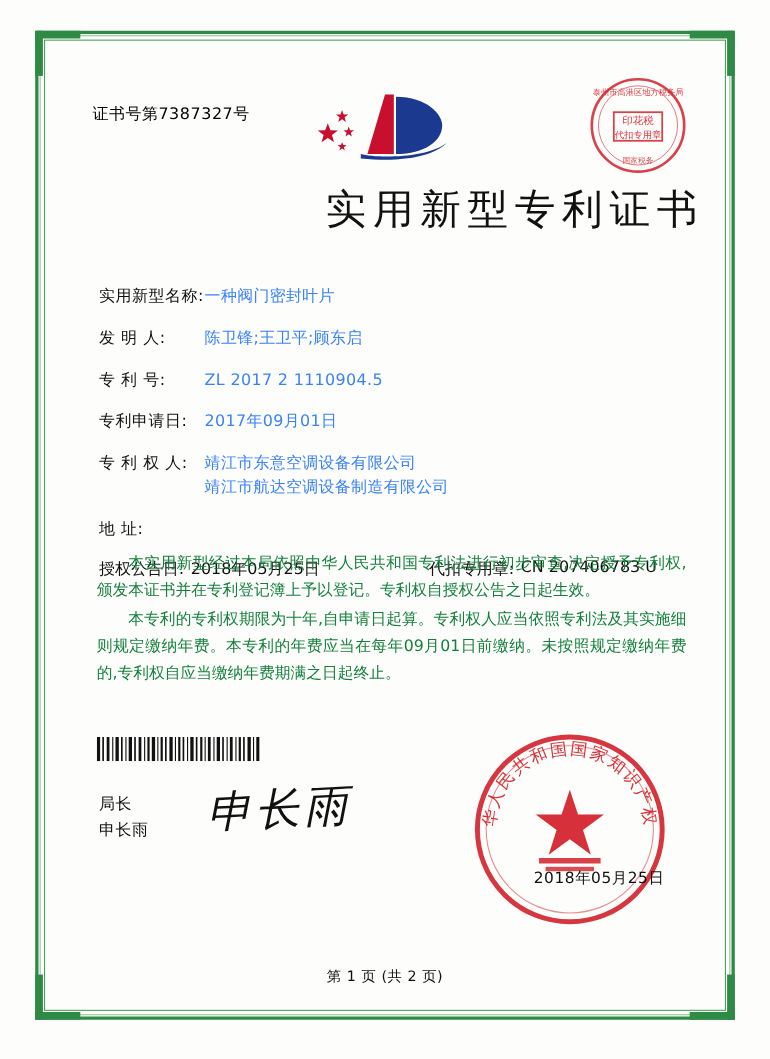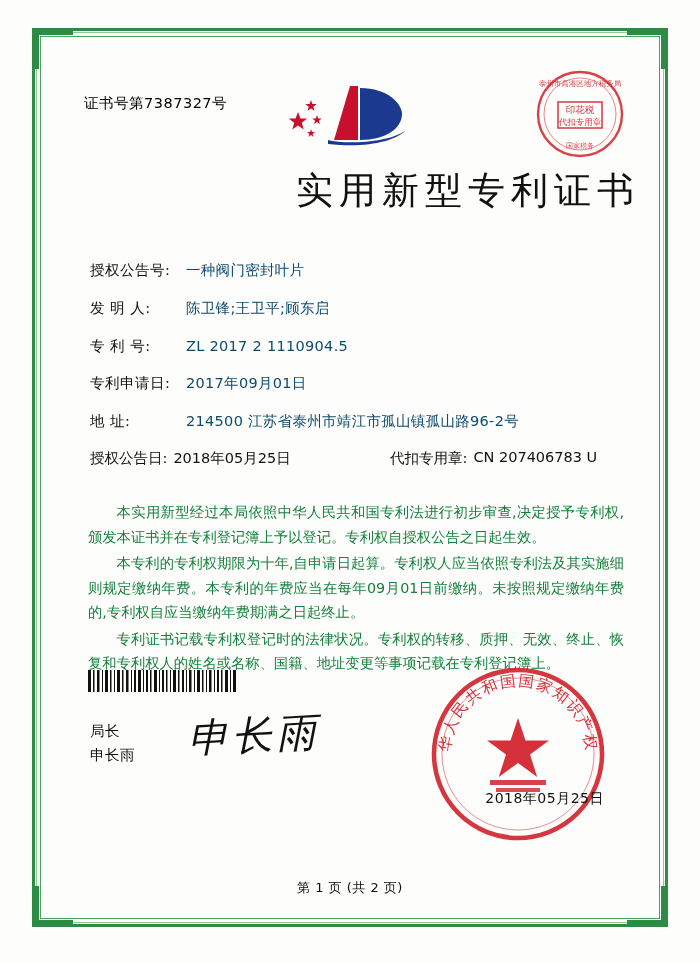--- a/index.html
+++ b/index.html
@@ -125,21 +125,21 @@
     line-height: 1.5;
   }
   .field-label {
     width: 96px;
     flex: 0 0 96px;
     color: #111;
     letter-spacing: 0.5px;
   }
   .field-value {
     flex: 1;
-    color: #0c4a6e;
+    color: #3b82f6;
     letter-spacing: 0.3px;
   }
   .field-value .line2 { display: block; }
 
   .row-dual {
     display: flex;
     align-items: flex-start;
     margin-bottom: 10px;
     font-size: 14.5px;
   }
@@ -266,62 +266,67 @@
         <text x="48" y="20" font-size="7.5" fill="#d2202a" text-anchor="middle" font-family="DejaVu Sans, sans-serif" opacity="0.85">泰州市高港区地方税务局</text>
         <text x="48" y="82" font-size="7" fill="#d2202a" text-anchor="middle" font-family="DejaVu Sans, sans-serif" opacity="0.8">国家税务</text>
       </svg>
     </div>
 
     <div class="title">实用新型专利证书</div>
 
     <div class="fields">
 
       <div class="field-row">
-        <div class="field-label">授权公告号:</div>
+        <div class="field-label">实用新型名称:</div>
         <div class="field-value">一种阀门密封叶片</div>
       </div>
 
       <div class="field-row">
         <div class="field-label">发 明 人:</div>
         <div class="field-value">陈卫锋;王卫平;顾东启</div>
       </div>
 
       <div class="field-row">
         <div class="field-label">专 利 号:</div>
         <div class="field-value">ZL 2017 2 1110904.5</div>
       </div>
 
       <div class="field-row">
         <div class="field-label">专利申请日:</div>
         <div class="field-value">2017年09月01日</div>
       </div>
 
+      <div class="field-row">
+        <div class="field-label">专 利 权 人:</div>
+        <div class="field-value">
+          <span>靖江市东意空调设备有限公司</span>
+          <span class="line2">靖江市航达空调设备制造有限公司</span>
+        </div>
+      </div>
 
       <div class="field-row">
         <div class="field-label">地 址:</div>
-        <div class="field-value">214500 江苏省泰州市靖江市孤山镇孤山路96-2号</div>
       </div>
 
       <div class="row-dual">
         <div class="left">
           <span class="lbl">授权公告日:</span>
           <span>2018年05月25日</span>
         </div>
         <div class="right">
           <span class="lbl">代扣专用章:</span>
           <span>CN 207406783 U</span>
         </div>
       </div>
 
     </div>
 
     <div class="body-text">
       <p>本实用新型经过本局依照中华人民共和国专利法进行初步审查,决定授予专利权,颁发本证书并在专利登记簿上予以登记。专利权自授权公告之日起生效。</p>
       <p>本专利的专利权期限为十年,自申请日起算。专利权人应当依照专利法及其实施细则规定缴纳年费。本专利的年费应当在每年09月01日前缴纳。未按照规定缴纳年费的,专利权自应当缴纳年费期满之日起终止。</p>
-      <p>专利证书记载专利权登记时的法律状况。专利权的转移、质押、无效、终止、恢复和专利权人的姓名或名称、国籍、地址变更等事项记载在专利登记簿上。</p>
     </div>
 
     <div class="barcode">
       <svg viewBox="0 0 148 22" width="148" height="22" aria-hidden="true">
         <g fill="#111">
           <rect x="0" y="0" width="3" height="22"></rect>
             <rect x="5" y="0" width="1.5" height="22"></rect>
           <rect x="9" y="0" width="2.5" height="22"></rect>
             <rect x="14" y="0" width="1" height="22"></rect>
           <rect x="17" y="0" width="3" height="22"></rect>

